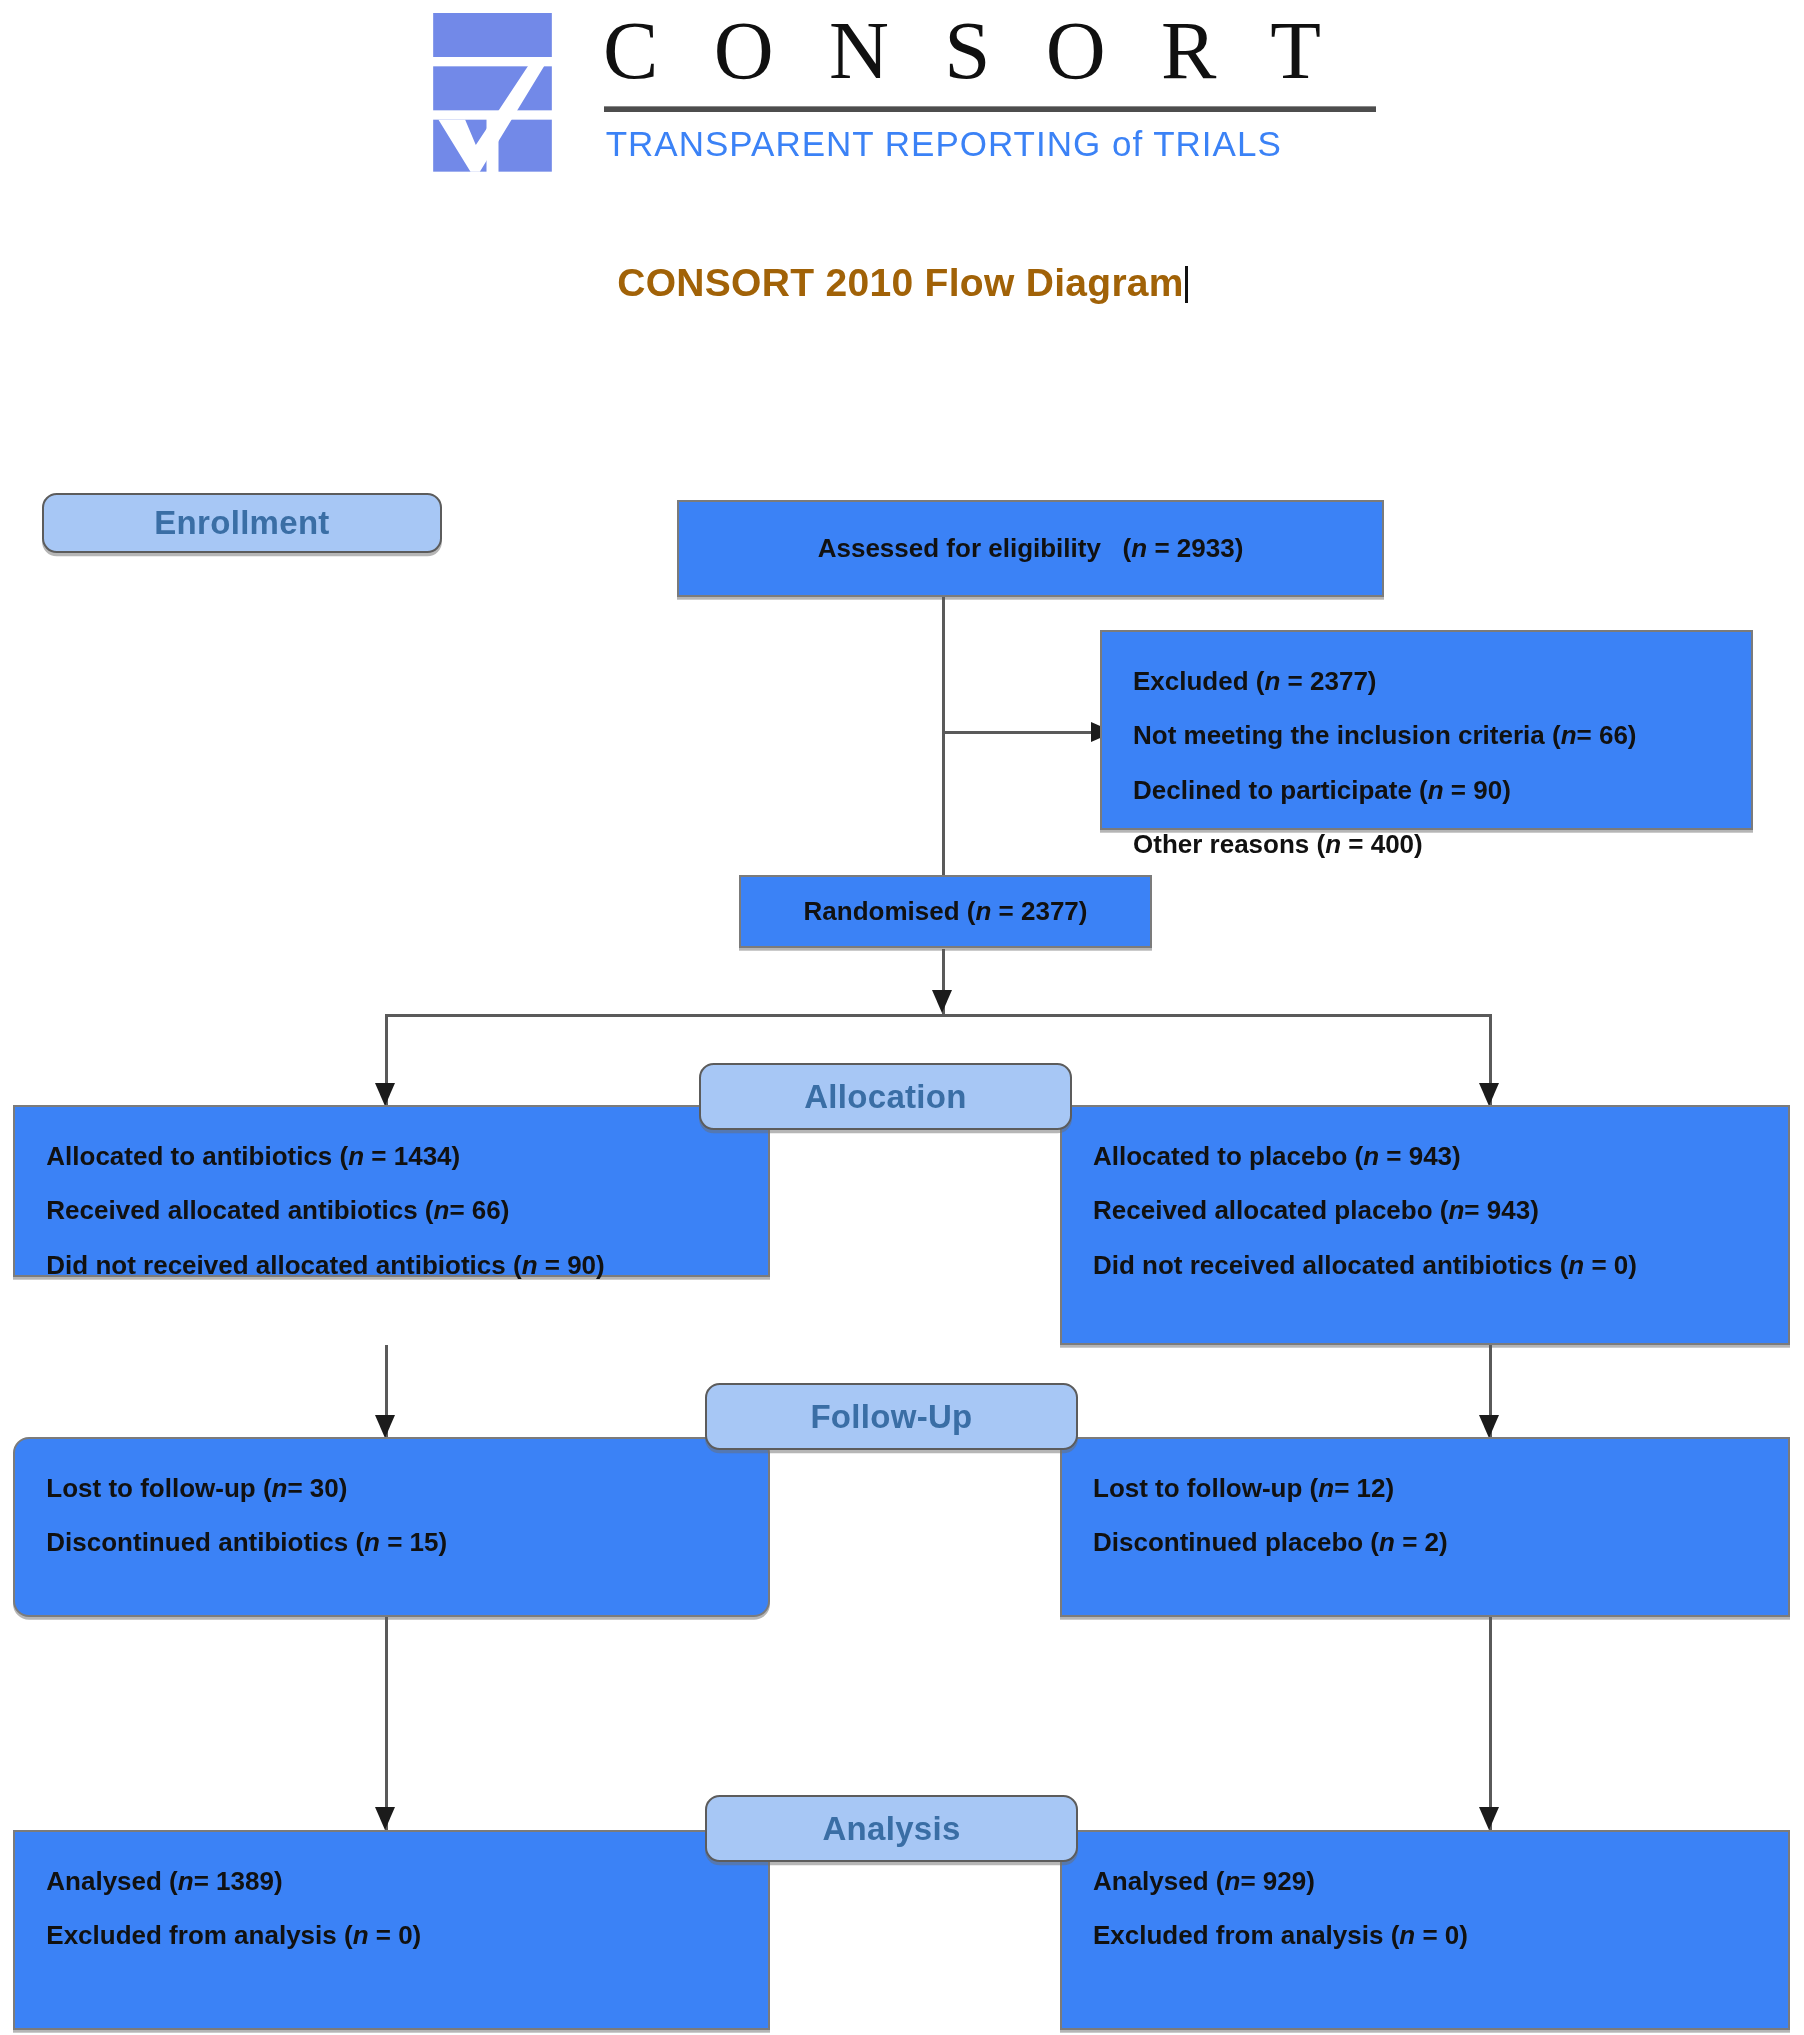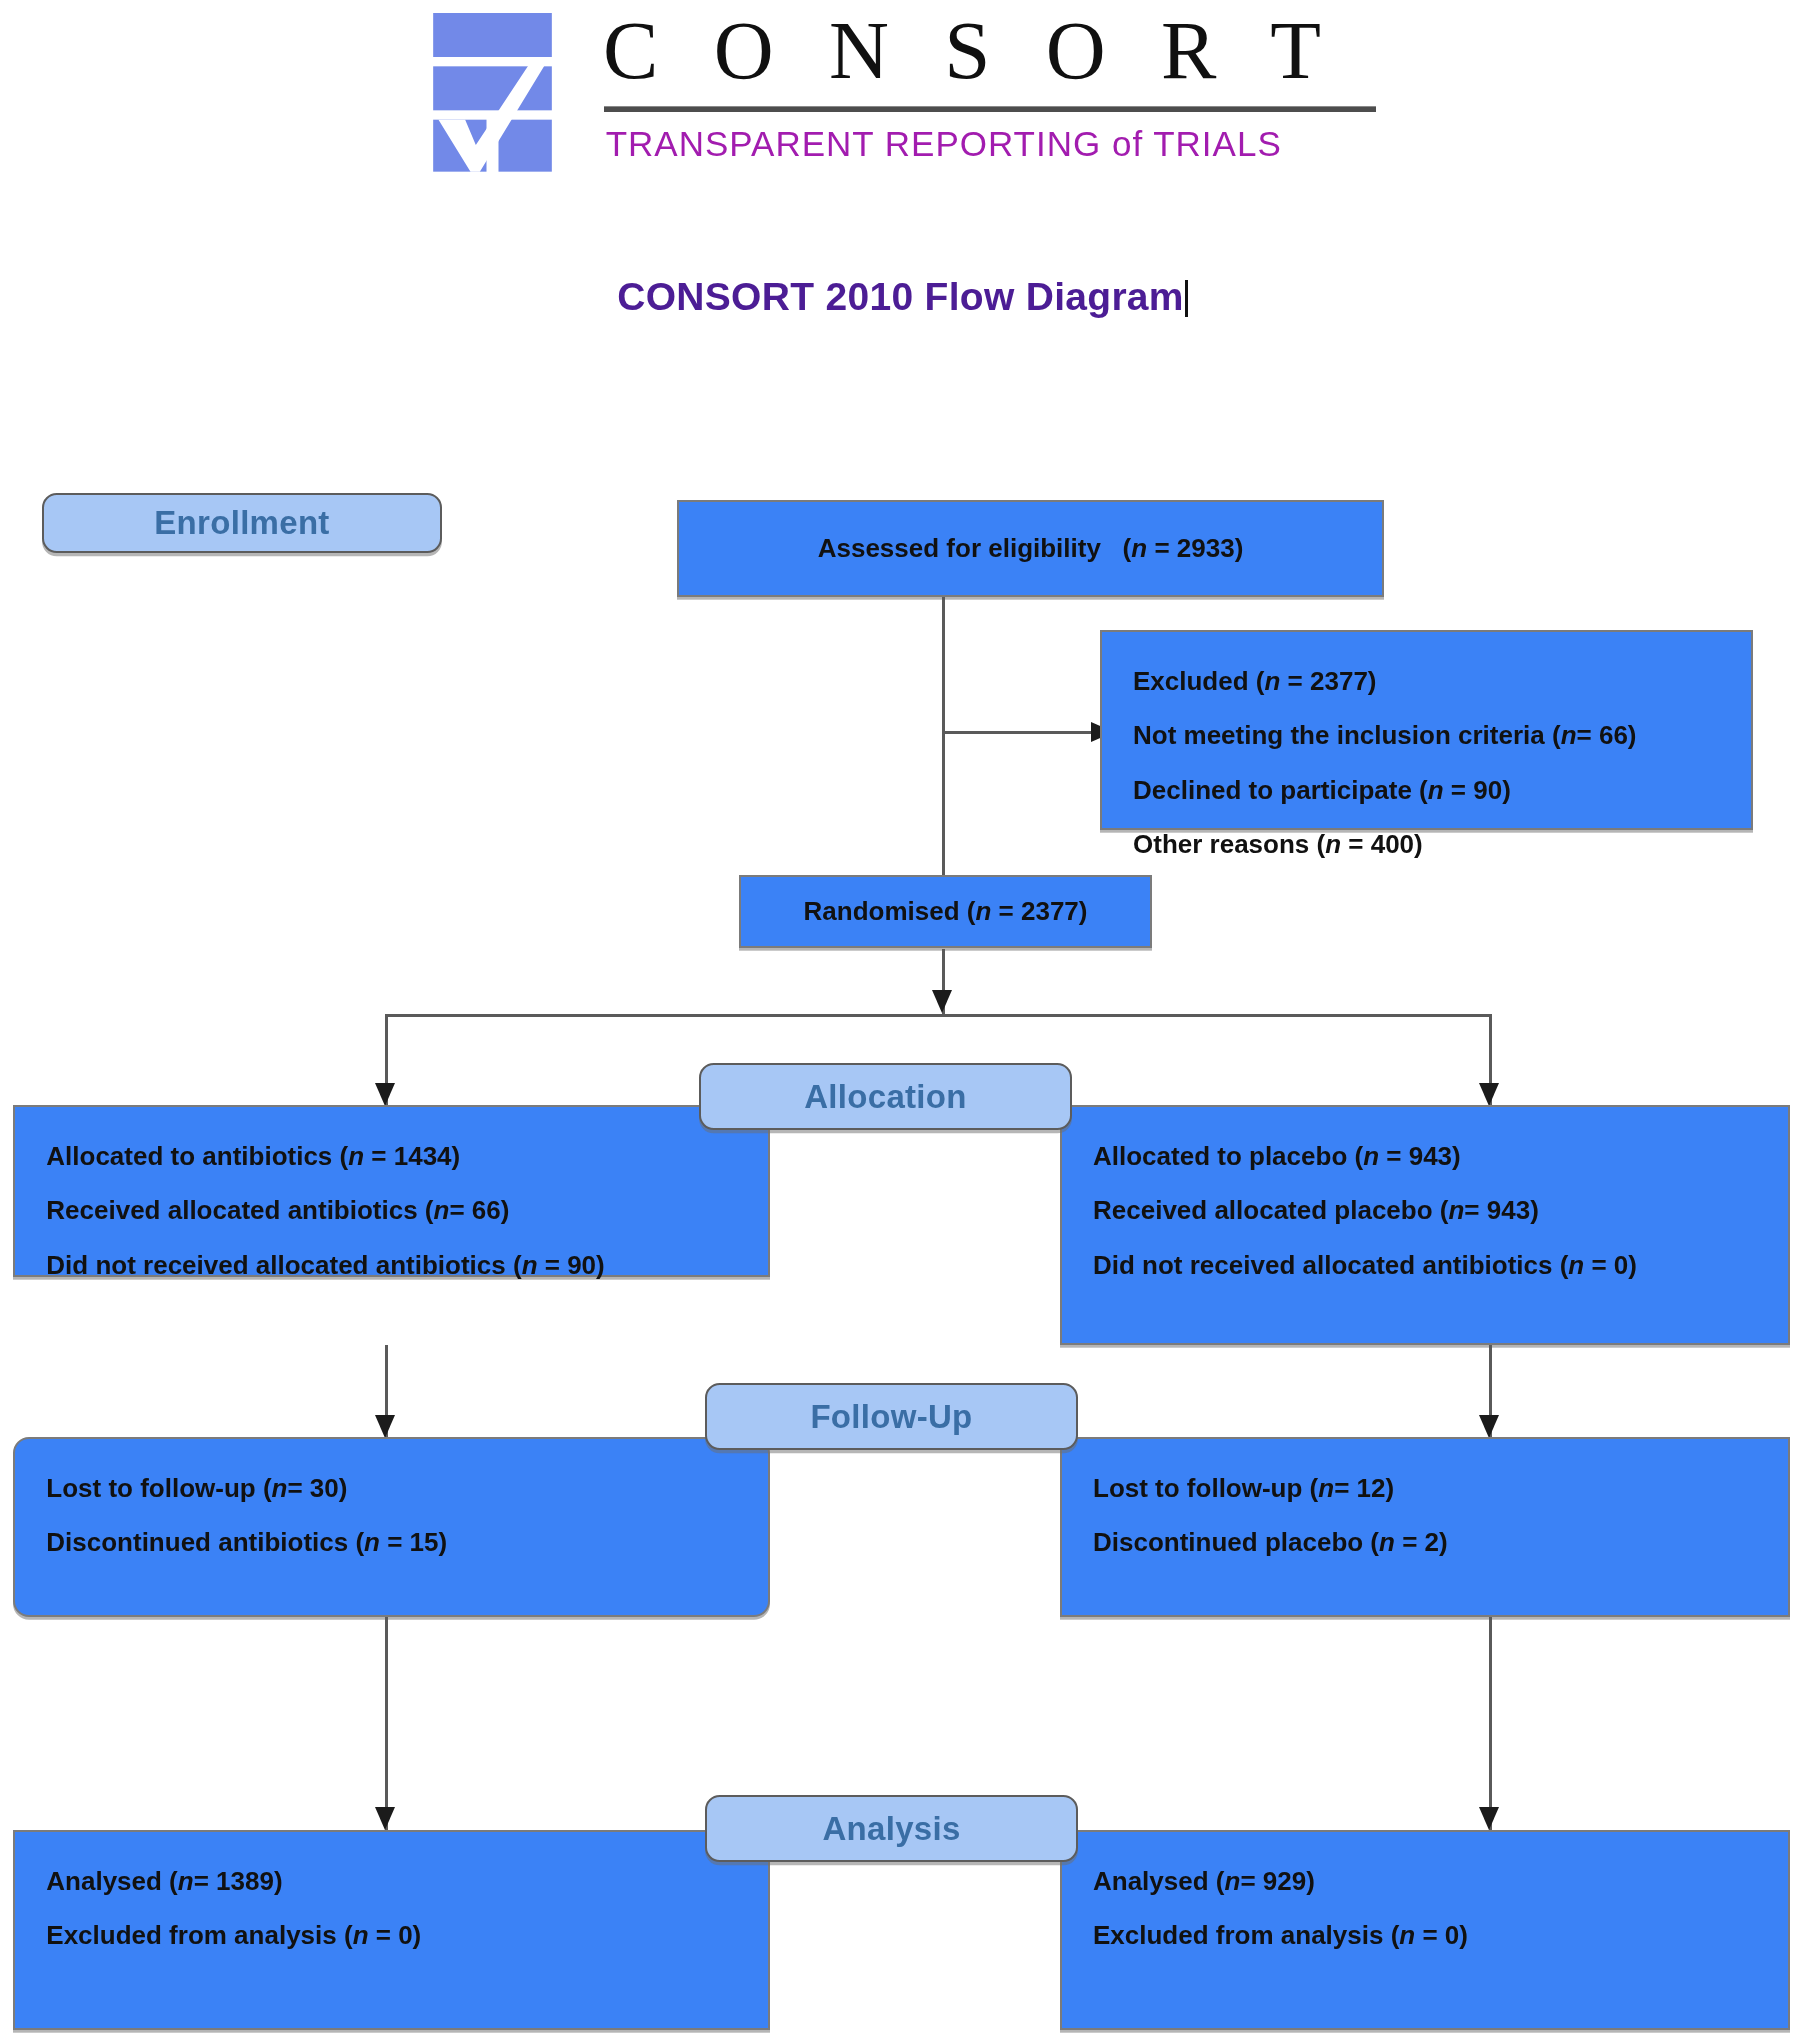--- a/index.html
+++ b/index.html
@@ -64,35 +64,35 @@
     border-top: 1.3px solid #8a8a8a;
   }
   #consort-tagline {
     position: absolute;
     left: 2.7px;
     top: 119px;
     width: 100%;
     font-size: 35px;
     letter-spacing: 1px;
     font-weight: 400;
-    color: #a21caf;
+    color: #3b82f6;
     line-height: 39px;
     white-space: nowrap;
   }
 
   
   #diagram-title {
     position: absolute;
     left: 0;
-    top: 275px;
+    top: 261px;
     width: 1805px;
     text-align: center;
     font-size: 39px;
     font-weight: bold;
-    color: #4c1d95;
+    color: #a16207;
     letter-spacing: 0.3px;
   }
   #title-caret {
     display: inline-block;
     width: 2.7px;
     height: 37px;
     background: #111;
     vertical-align: -6.7px;
     margin-left: 1.3px;
   }

